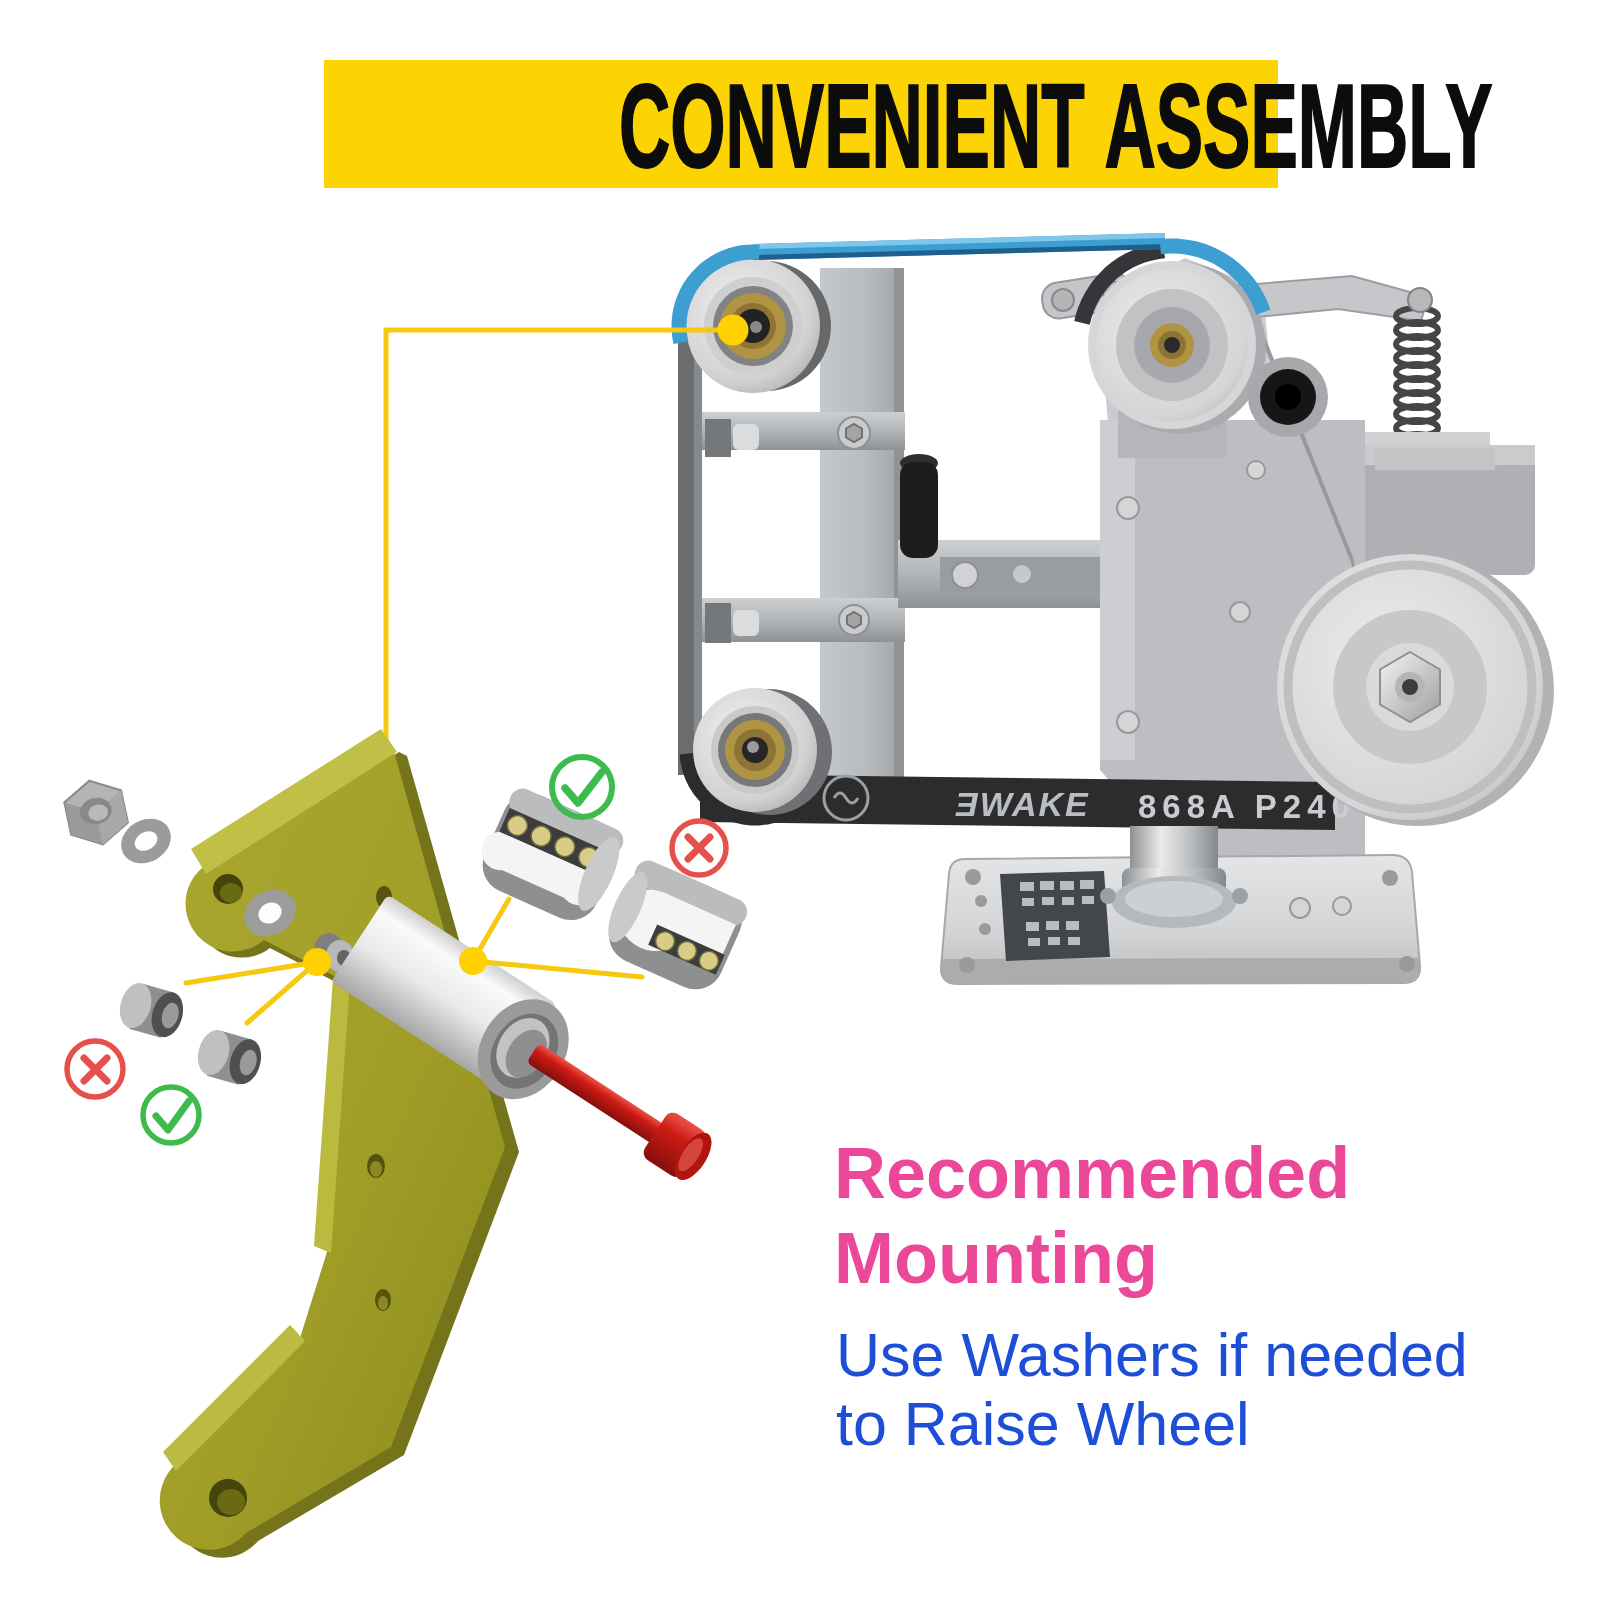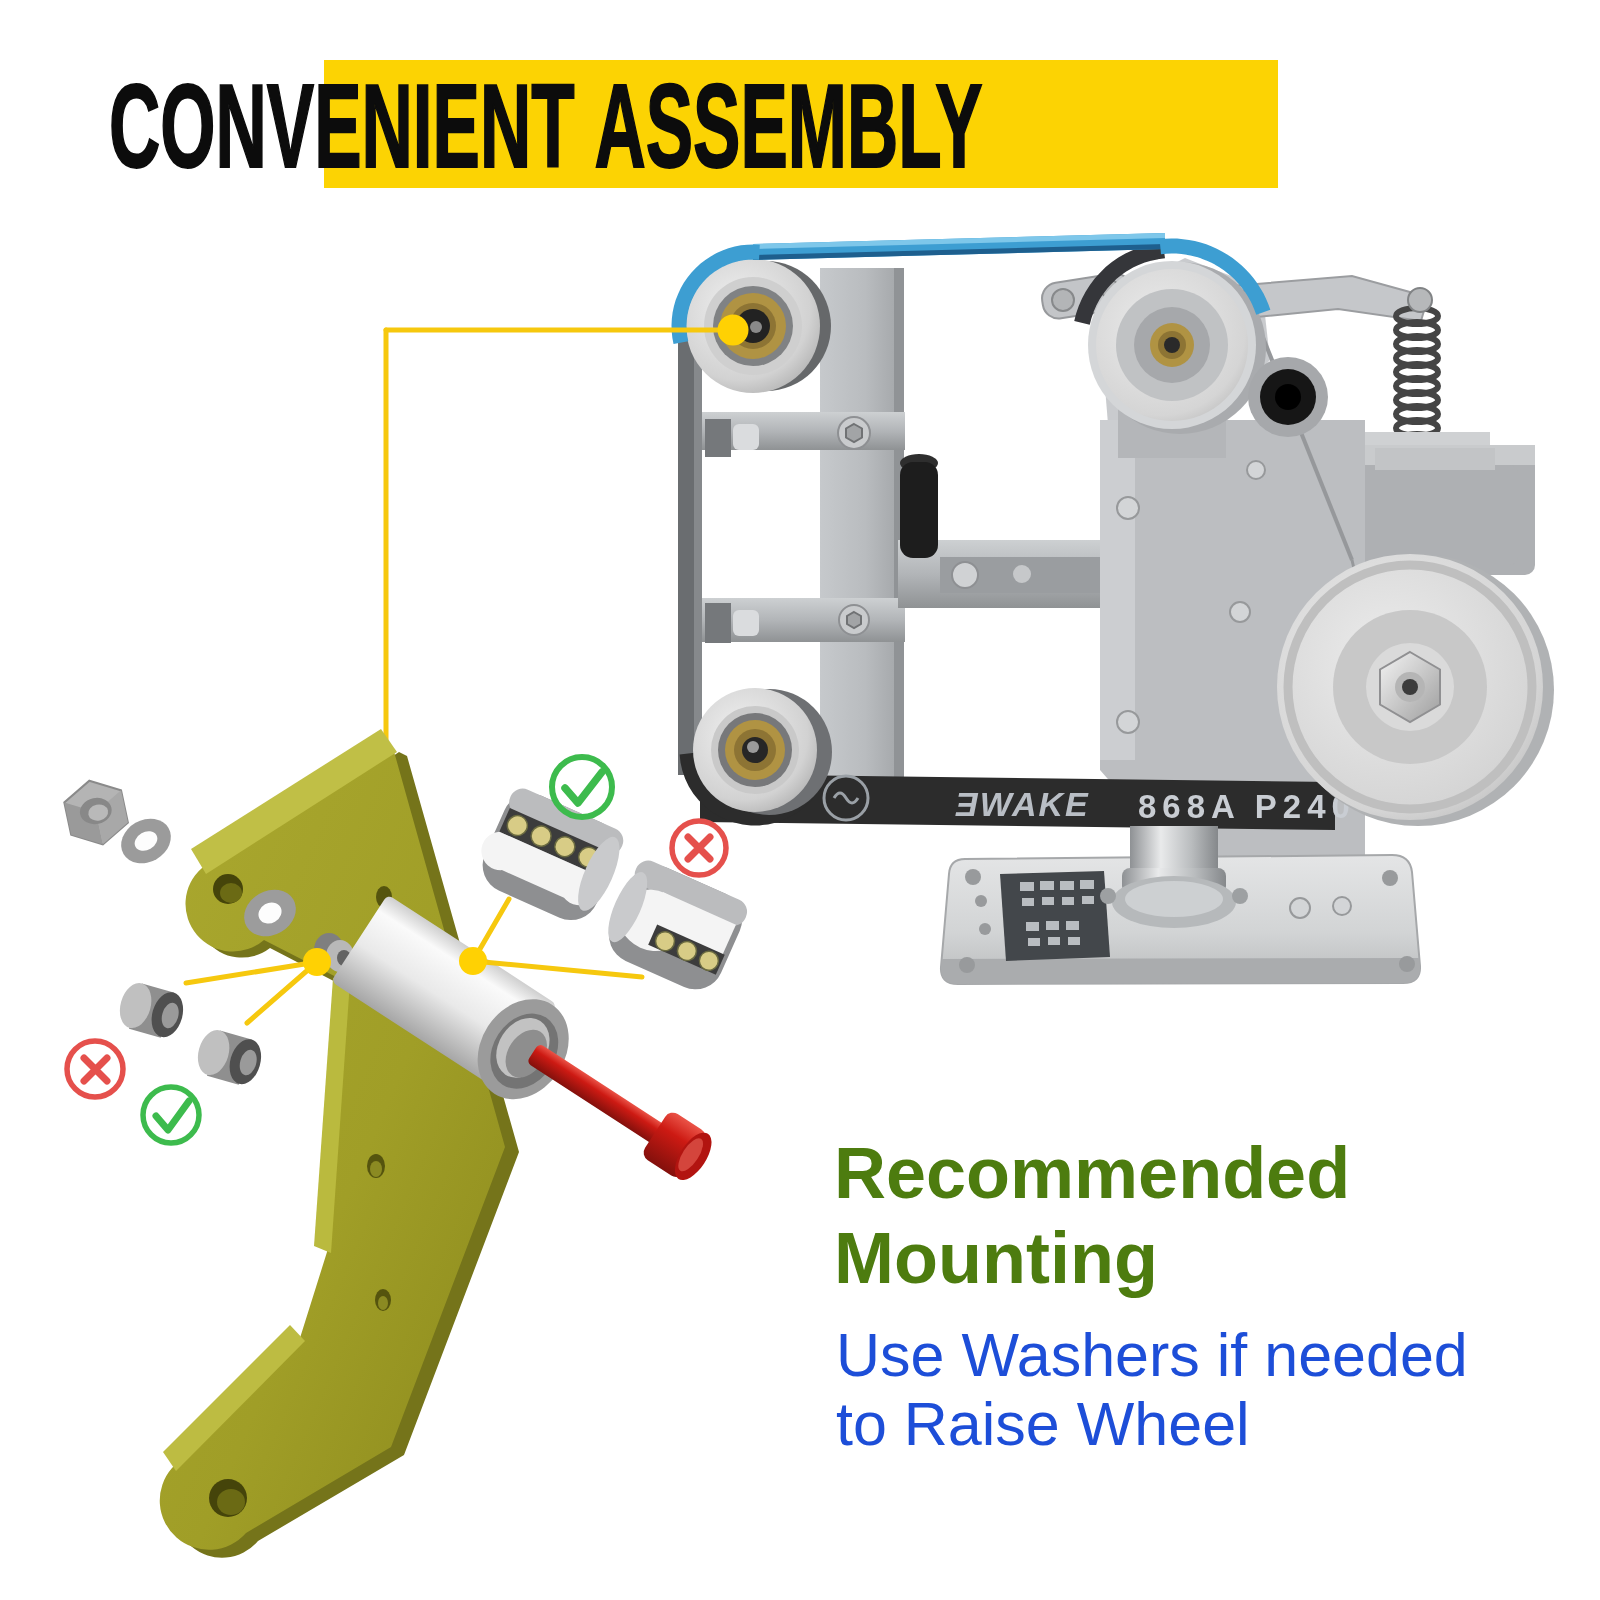--- a/index.html
+++ b/index.html
@@ -1,19 +1,19 @@
 <!DOCTYPE html>
 <html><head>
 <meta charset="utf-8">
 <style>
 html,body{margin:0;padding:0;width:1600px;height:1600px;background:#ffffff;overflow:hidden;}
 body{font-family:"Liberation Sans",sans-serif;position:relative;}
-#banner{position:absolute;left:324px;top:60px;width:954px;height:128px;background:#fcd303;display:flex;align-items:center;justify-content:flex-end;}
+#banner{position:absolute;left:324px;top:60px;width:954px;height:128px;background:#fcd303;display:flex;align-items:center;justify-content:flex-start;}
 #banner span{font-size:119px;font-weight:bold;color:#0c0c0c;white-space:nowrap;transform:scaleX(0.597);transform-origin:50% 50%;letter-spacing:0px;padding-top:3px;-webkit-text-stroke:2px #0c0c0c;}
-#h1{position:absolute;left:834px;top:1131px;font-size:72px;font-weight:bold;color:#4d7c0f;line-height:85px;letter-spacing:0px;}
+#h1{position:absolute;left:834px;top:1131px;font-size:72px;font-weight:bold;color:#ec4899;line-height:85px;letter-spacing:0px;}
 #h2{position:absolute;left:836px;top:1321px;font-size:61px;font-weight:normal;color:#1d4ed8;line-height:69px;}
 svg{position:absolute;left:0;top:0;}
 </style>
 </head>
 <body>
 <svg width="1600" height="1600" viewBox="0 0 1600 1600">
 <defs>
 <linearGradient id="gPlate" x1="0" y1="0" x2="1" y2="0">
  <stop offset="0" stop-color="#c6c9cc"></stop>
         <stop offset="0.55" stop-color="#b9bcbf"></stop>

